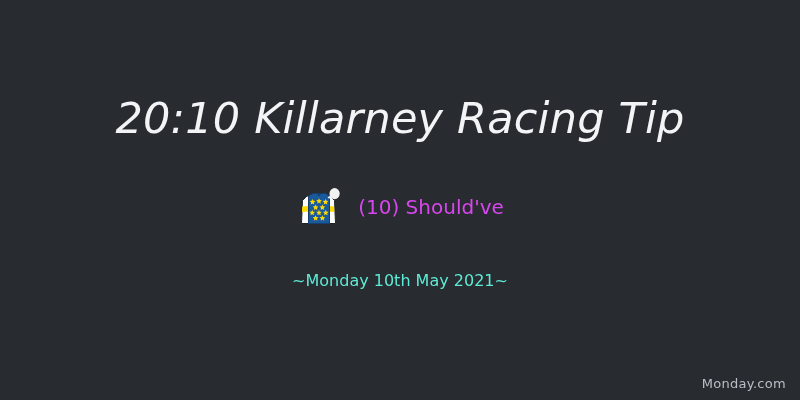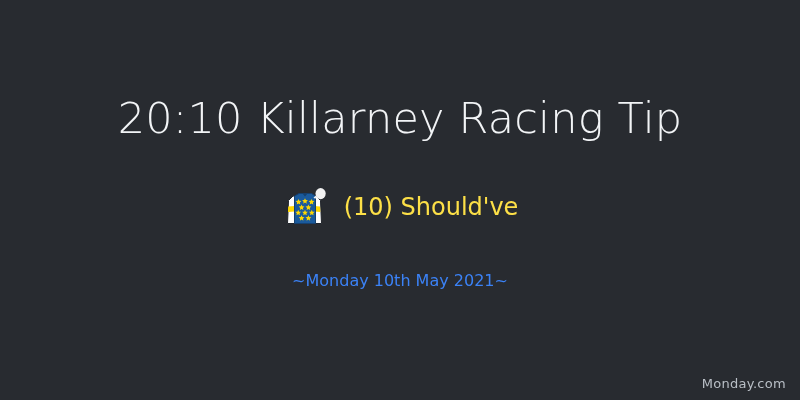--- a/index.html
+++ b/index.html
@@ -29,20 +29,21 @@
     left: 0;
     width: 800px;
     text-align: center;
     color: #f2f4f6;
     font-family: "DejaVu Sans", sans-serif;
     font-weight: 300;
     font-size: 43px;
     letter-spacing: 0.2px;
     line-height: 52px;
     white-space: nowrap;
+    font-style: italic;
   }
 
   
   .selection-row {
     position: absolute;
     top: 183px;
     left: 0;
     width: 800px;
     display: flex;
     align-items: center;
@@ -51,36 +52,36 @@
   }
 
   .silks-icon {
     width: 48px;
     height: 48px;
     display: block;
     flex: 0 0 auto;
   }
 
   .horse-name {
-    color: #fde047;
+    color: #d946ef;
     font-family: "DejaVu Sans", sans-serif;
     font-weight: 400;
-    font-size: 24px;
+    font-size: 20px;
     line-height: 34px;
     white-space: nowrap;
   }
 
   
   .race-date {
     position: absolute;
     top: 270px;
     left: 0;
     width: 800px;
     text-align: center;
-    color: #3b82f6;
+    color: #5eead4;
     font-family: "DejaVu Sans", sans-serif;
     font-weight: 400;
     font-size: 16px;
     line-height: 22px;
     white-space: nowrap;
   }
 
   
   .watermark {
     position: absolute;

